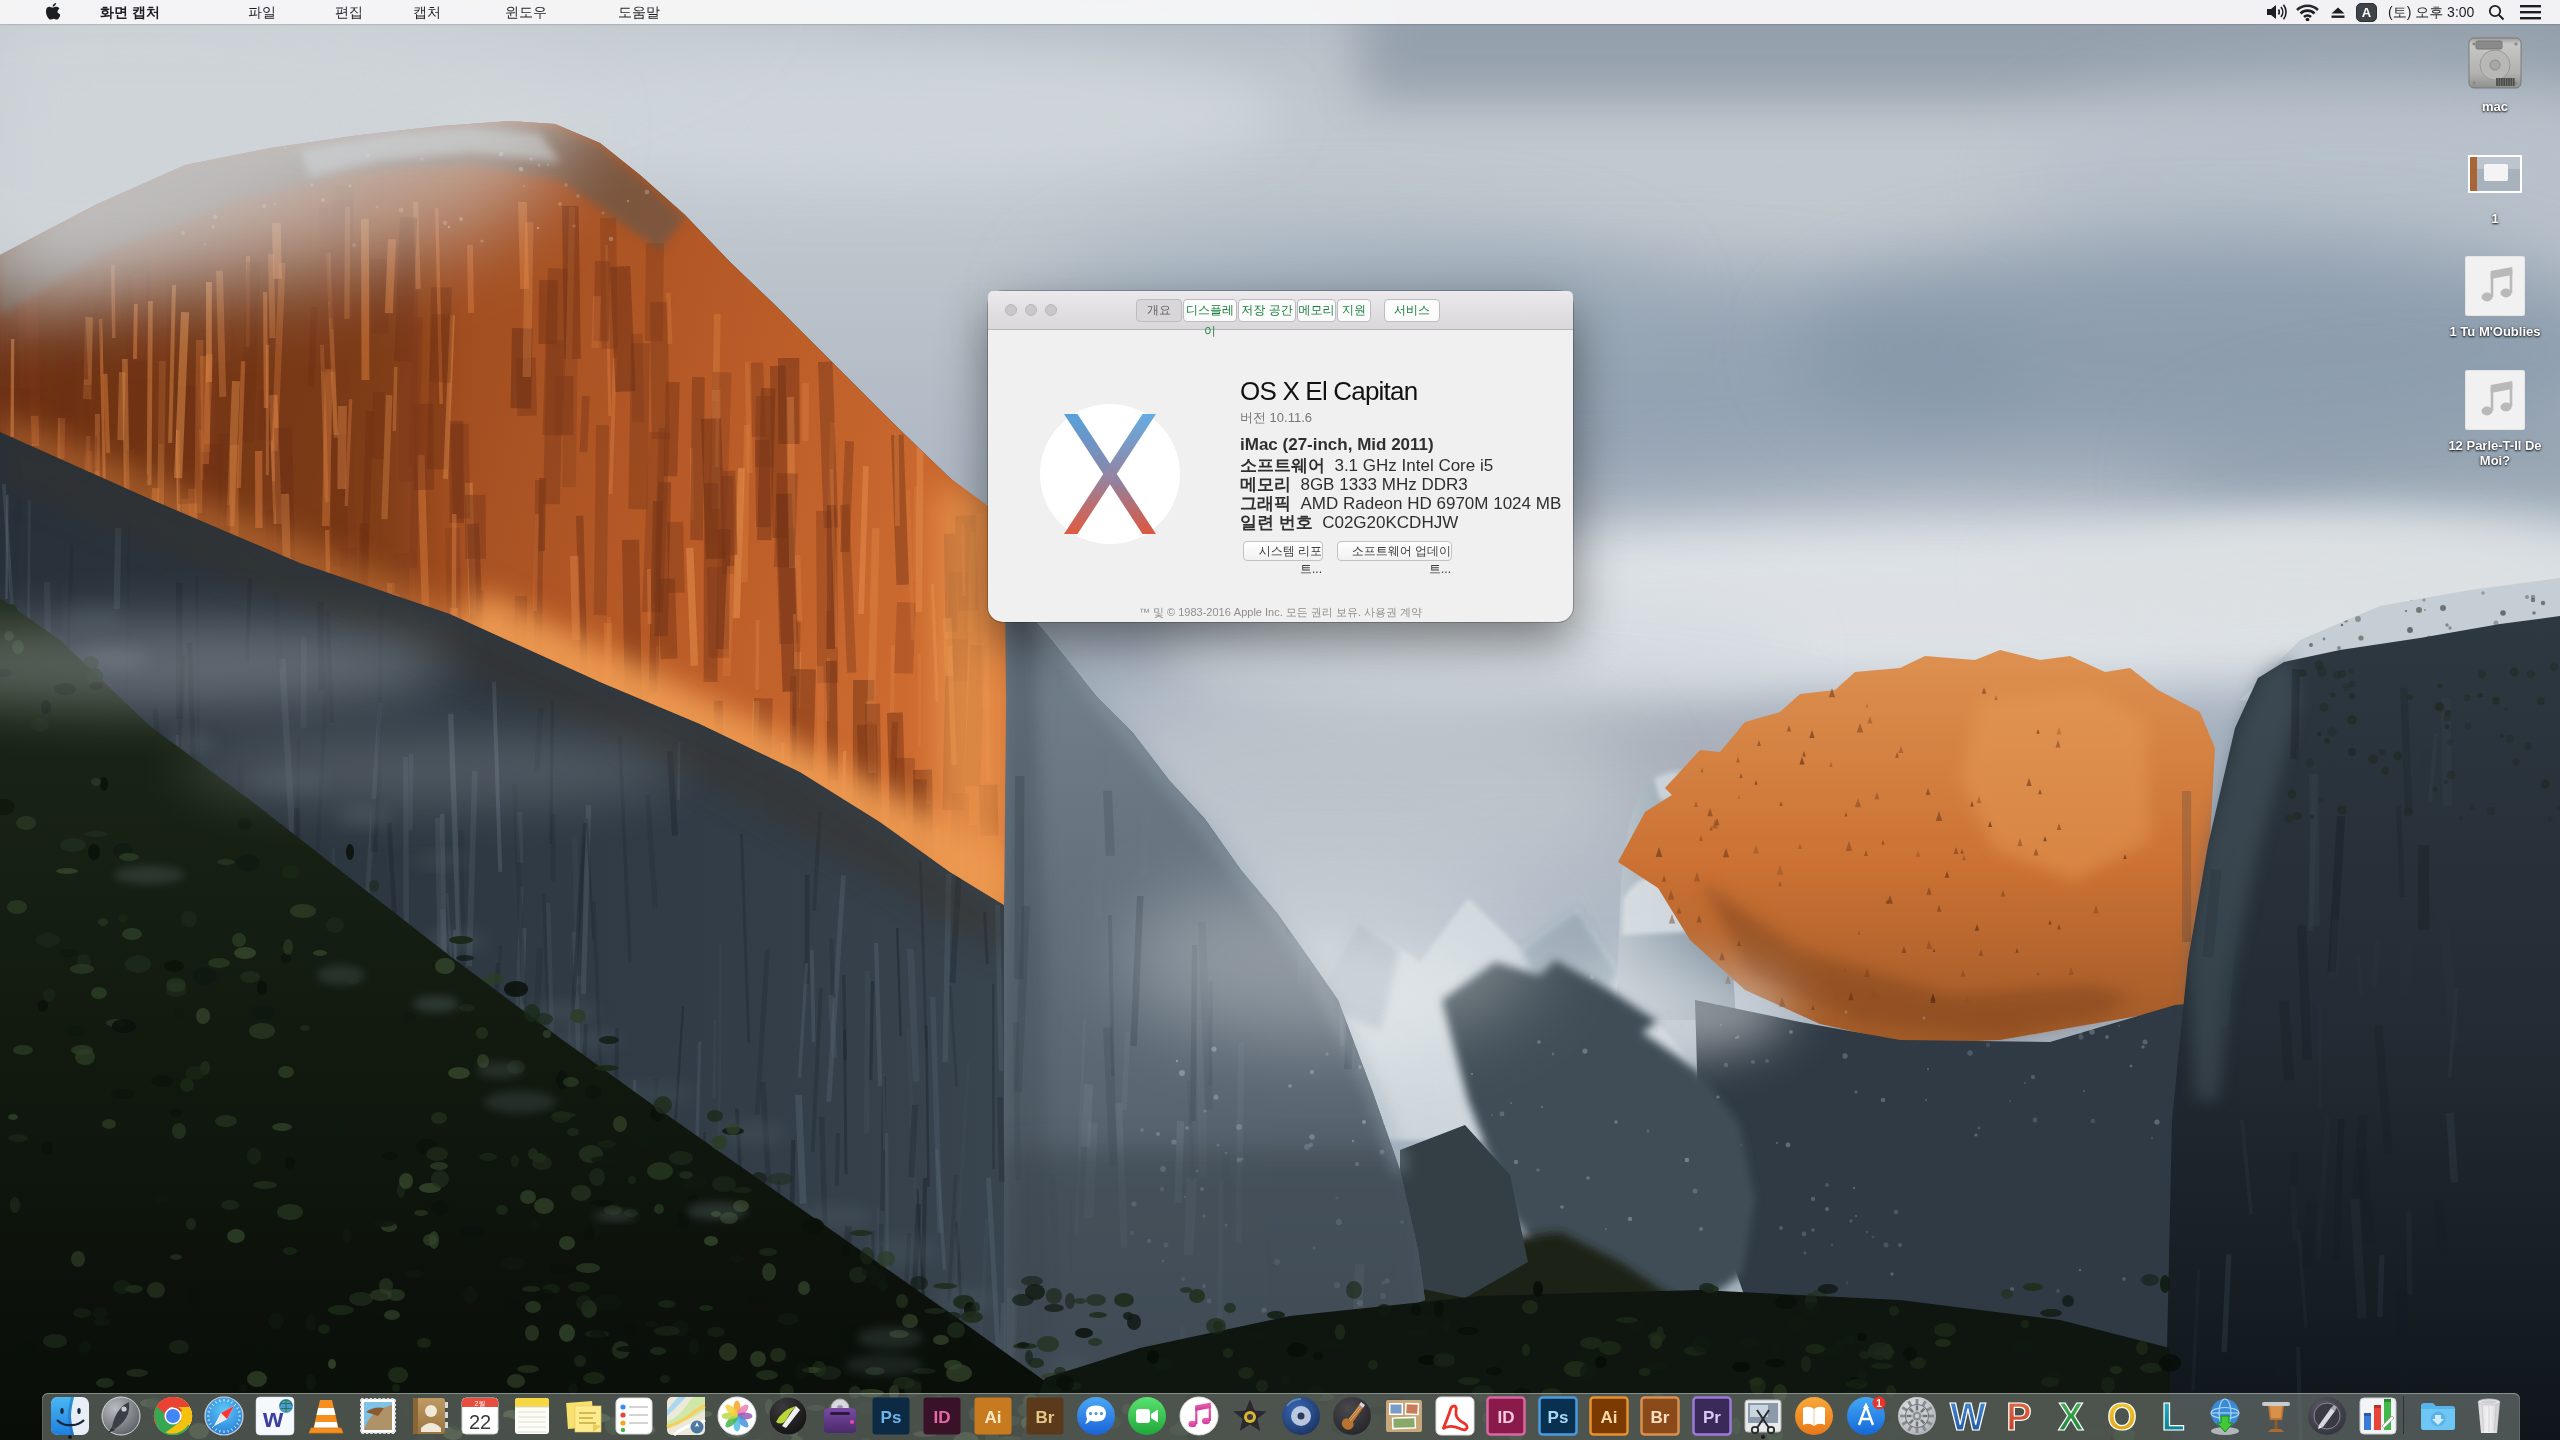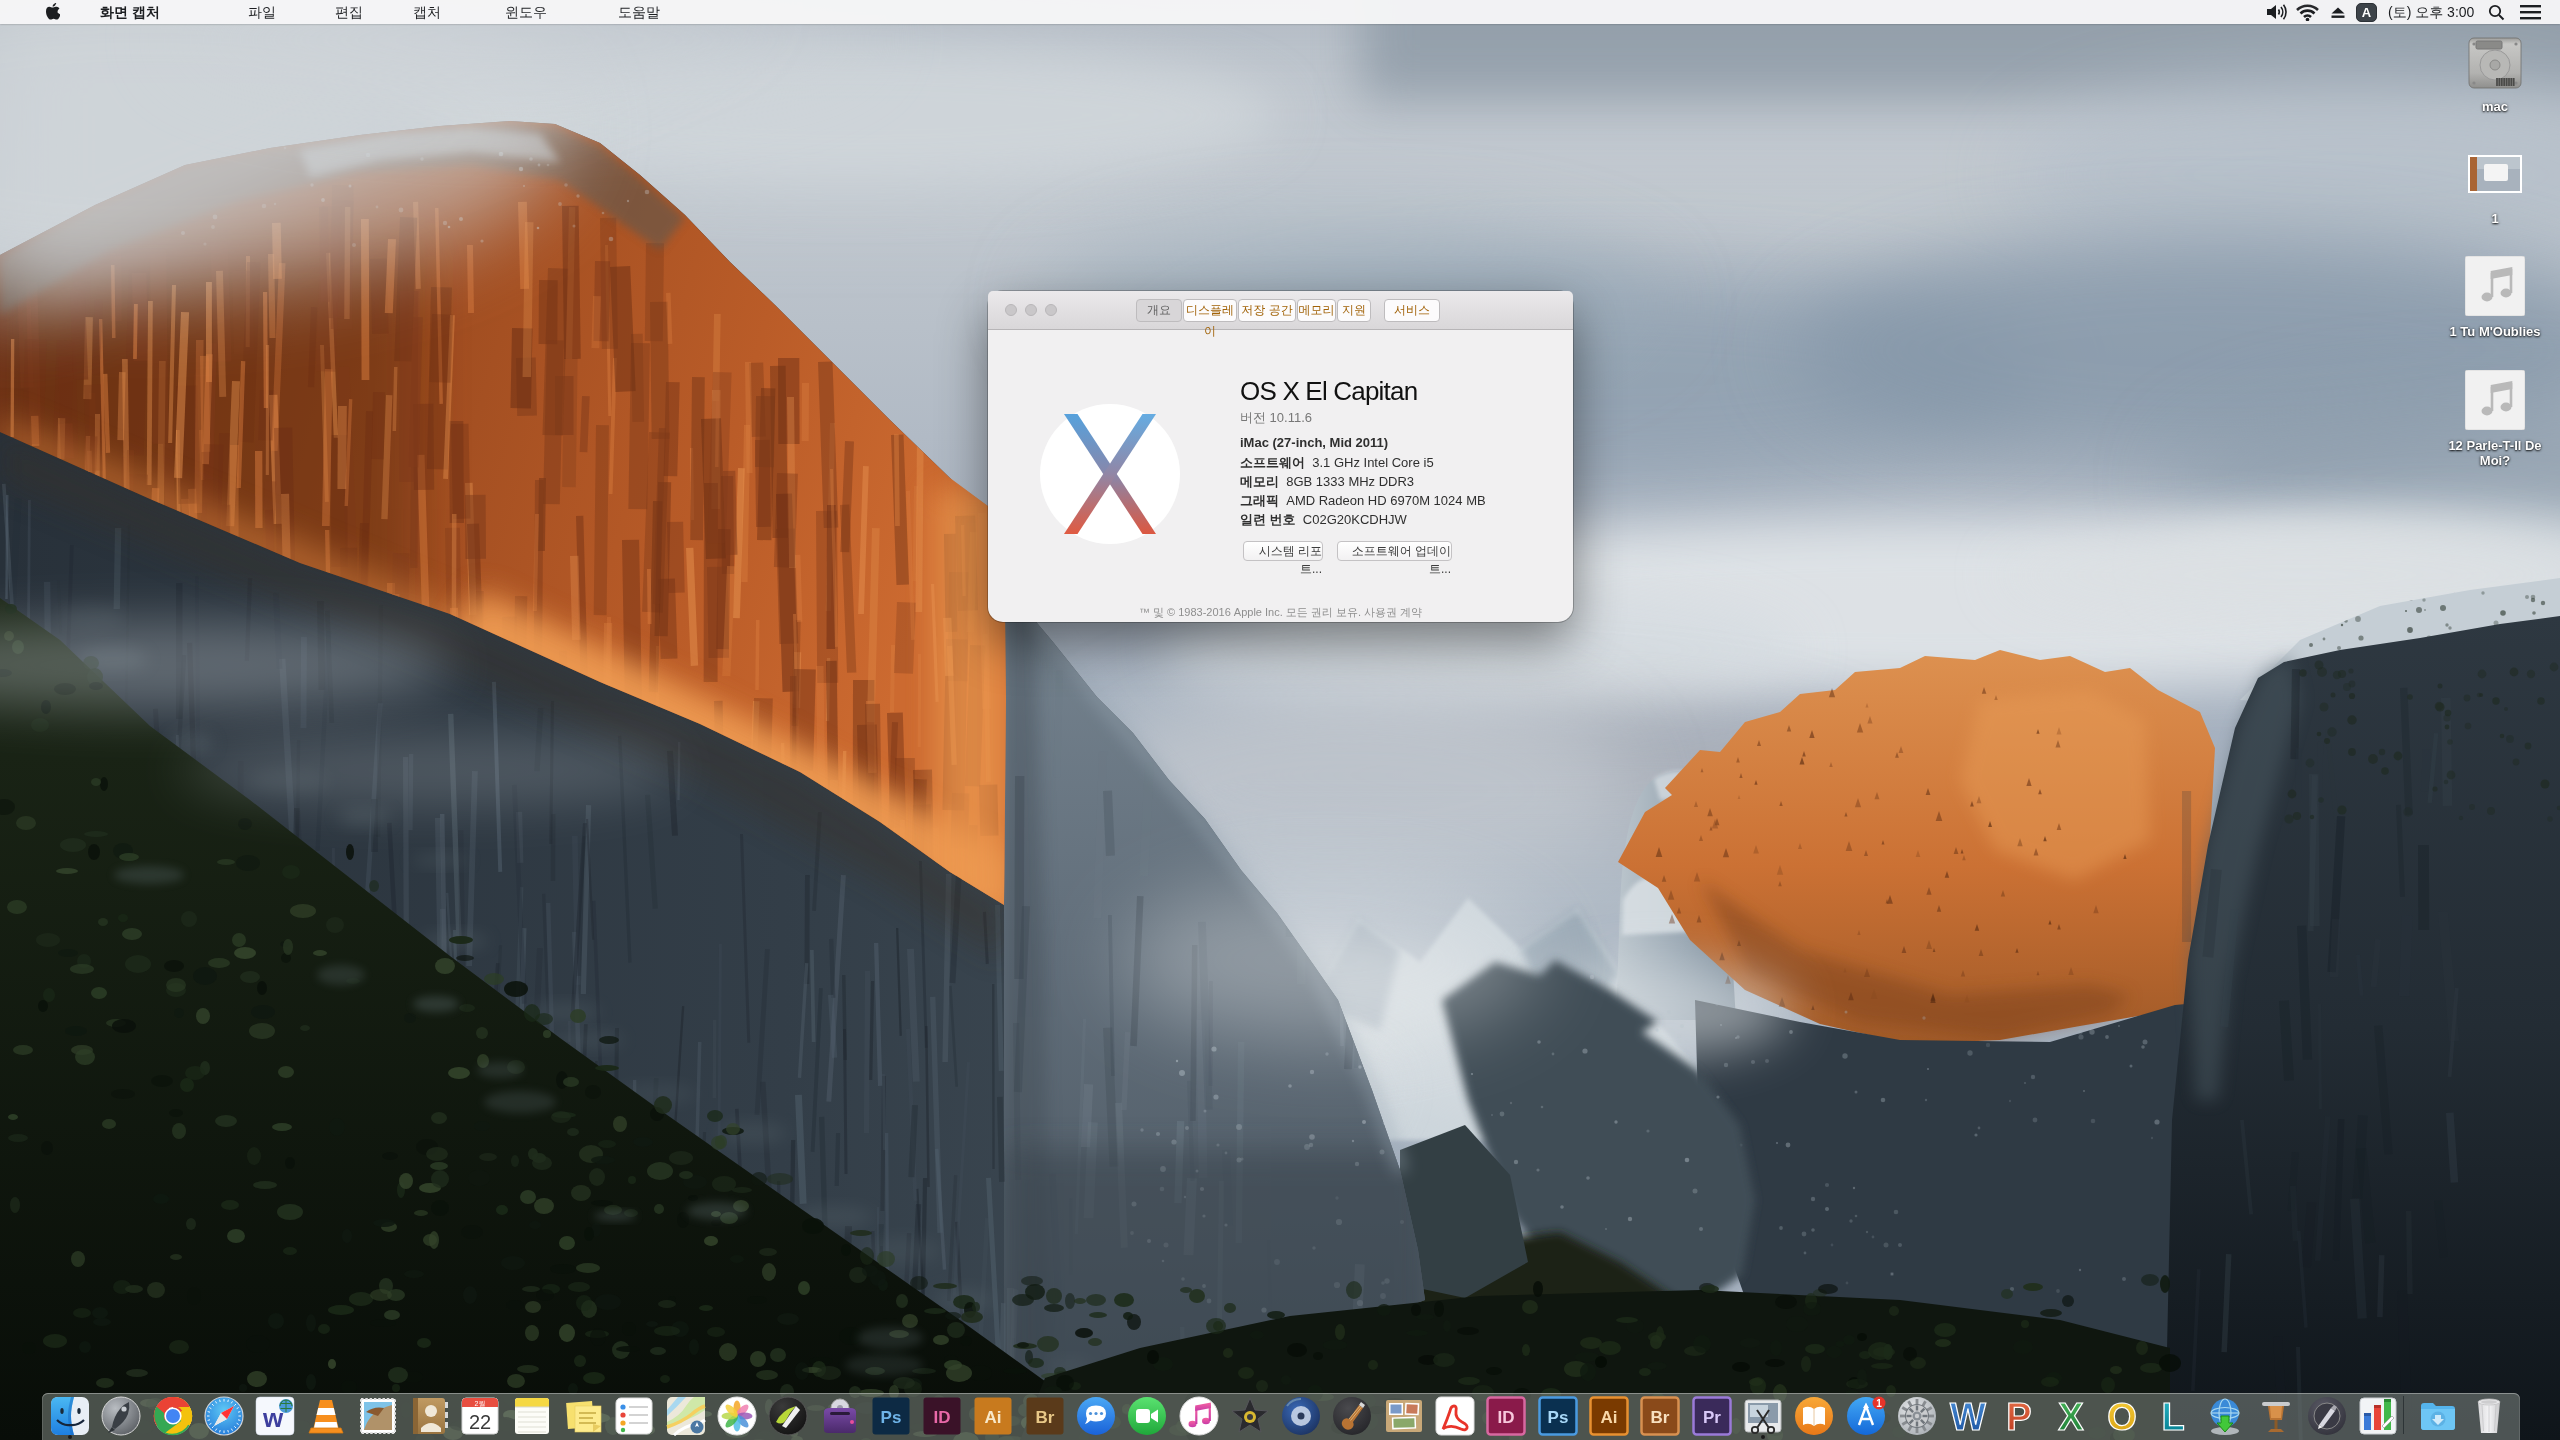--- a/index.html
+++ b/index.html
@@ -4,23 +4,23 @@
 html,body{width:2560px;height:1440px;overflow:hidden;font-family:"Liberation Sans",sans-serif;position:relative;background:#9aa8b8}
 #wall{position:absolute;left:0;top:0}
 .abs{position:absolute}
 
 #menubar{position:absolute;left:0;top:0;width:2560px;height:24px;background:rgba(246,246,247,0.96);box-shadow:0 0 2px rgba(0,0,0,0.35);font-size:14px;color:#1c1e21}
 #menubar .mi{position:absolute;top:3px;line-height:18px;white-space:nowrap}
 
 #dlg{position:absolute;left:988px;top:291px;width:585px;height:331px;border-radius:15px;background:#f1f0f1;box-shadow:0 0 0 1px rgba(0,0,0,0.22),0 20px 50px rgba(0,0,0,0.45);}
 #dlgbar{position:absolute;left:0;top:0;width:100%;height:39px;border-radius:5px 5px 0 0;background:linear-gradient(#ebe9eb,#d9d7d9);border-bottom:1px solid #b7b5b7}
 .tl{position:absolute;top:13px;width:12px;height:12px;border-radius:50%;background:#c9c7c9;border:1px solid #b9b7b9}
-.tab{position:absolute;top:8px;height:23px;border:1px solid #bebcbe;background:#fcfbfc;color:#a16207;font-size:12px;text-align:center;line-height:21px;border-radius:4px}
+.tab{position:absolute;top:8px;height:23px;border:1px solid #bebcbe;background:#fcfbfc;color:#15803d;font-size:12px;text-align:center;line-height:21px;border-radius:4px}
 .tab.sel{background:#d8d6d8;color:#5f5f5f}
-#dlg .specs{position:absolute;left:252px;font-size:13px;color:#2f2f2f;white-space:nowrap}
+#dlg .specs{position:absolute;left:252px;font-size:17px;color:#2f2f2f;white-space:nowrap}
 #dlg .specs b{font-weight:700}
 .btn{position:absolute;height:20px;border:1px solid #c4c2c4;border-radius:4px;background:linear-gradient(#ffffff,#f2f1f2);font-size:12px;color:#3c3c3c;text-align:right;line-height:18px}
 
 .dlabel{position:absolute;color:#fff;font-size:13px;font-weight:700;text-align:center;text-shadow:0 1px 2px rgba(0,0,0,0.85),0 0 3px rgba(0,0,0,0.5);white-space:nowrap}
 
 #dock{position:absolute;left:42px;top:1393px;width:2478px;height:47px;border-radius:6px 6px 0 0;background:rgba(150,160,152,0.46);box-shadow:inset 0 1px 0 rgba(255,255,255,0.35), inset 1px 0 0 rgba(255,255,255,0.12), inset -1px 0 0 rgba(255,255,255,0.12)}
 .di{position:absolute;top:1396px;width:40px;height:40px}
 .dot{position:absolute;width:4px;height:4px;border-radius:50%;background:#1a1a1a;top:1435px}
 </style></head>
 <body>

